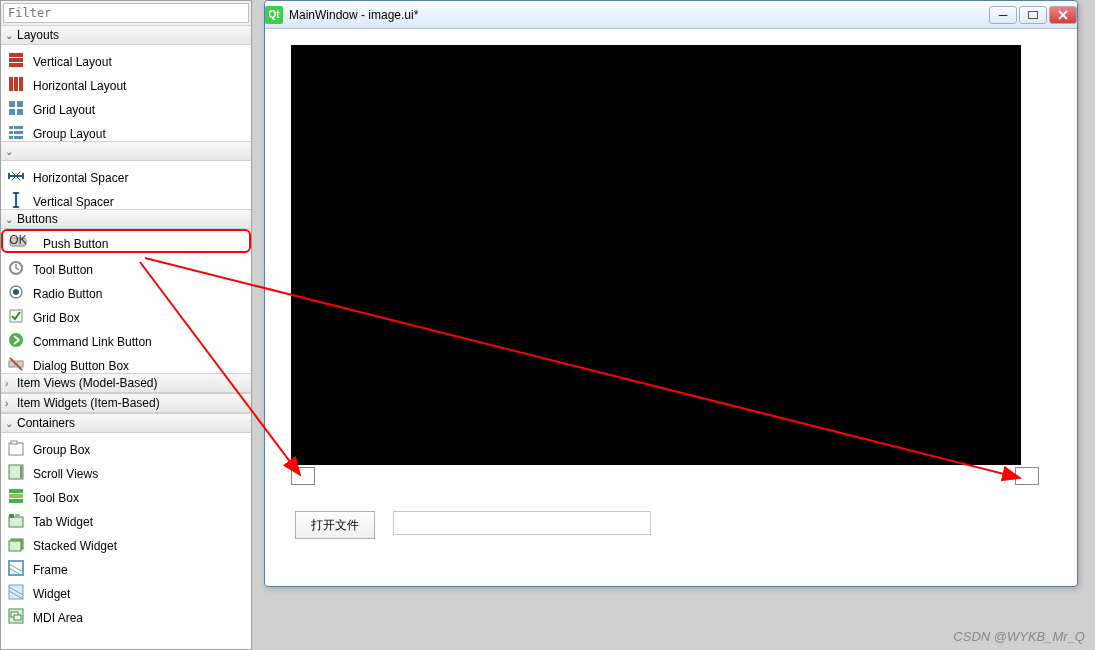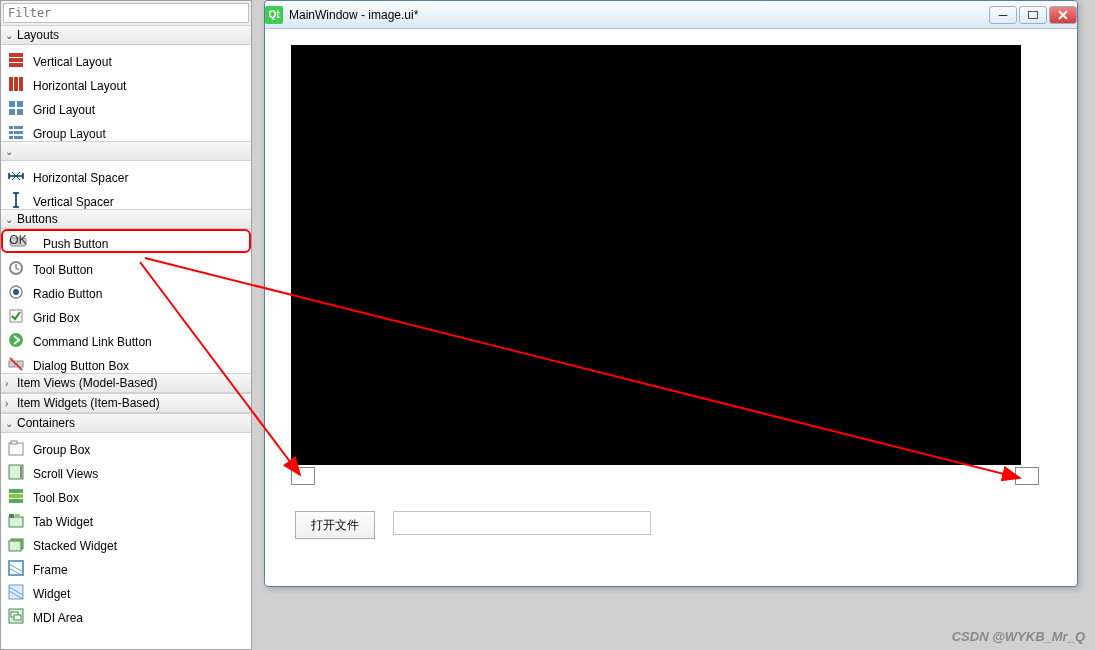--- a/index.html
+++ b/index.html
@@ -34,21 +34,21 @@
 .black-preview { position: absolute; left: 18px; top: 10px; width: 730px; height: 420px; background: #000; }
 .handle { position: absolute; width: 24px; height: 18px; background: #fff; border: 1px solid #888; }
 .handle.h1 { left: 18px; top: 432px; }
 .handle.h2 { left: 742px; top: 432px; }
 .open-btn { position: absolute; left: 22px; top: 476px; width: 80px; height: 28px; border: 1px solid #adadad; background: linear-gradient(#fdfdfd,#f0f0f0); display: flex; align-items: center; justify-content: center; cursor: pointer; font-size: 12px; }
 .text-field { position: absolute; left: 120px; top: 476px; width: 258px; height: 24px; border: 1px solid #c5c5c5; background: #fff; }
 
 
 .arrow-overlay { position: absolute; left: 0; top: 0; width: 1095px; height: 650px; pointer-events: none; z-index: 100; }
 
-.watermark { position: absolute; right: 10px; bottom: 6px; color: #888; font-size: 13px; font-style: italic; font-weight: bold; }
+.watermark { position: absolute; right: 10px; bottom: 6px; color: #888; font-size: 13px; font-style: italic; }
 
 
 svg { display: block; }
 </style>
 </head>
 <body>
 
 <div class="main-container">
 
   <div class="widget-box">

